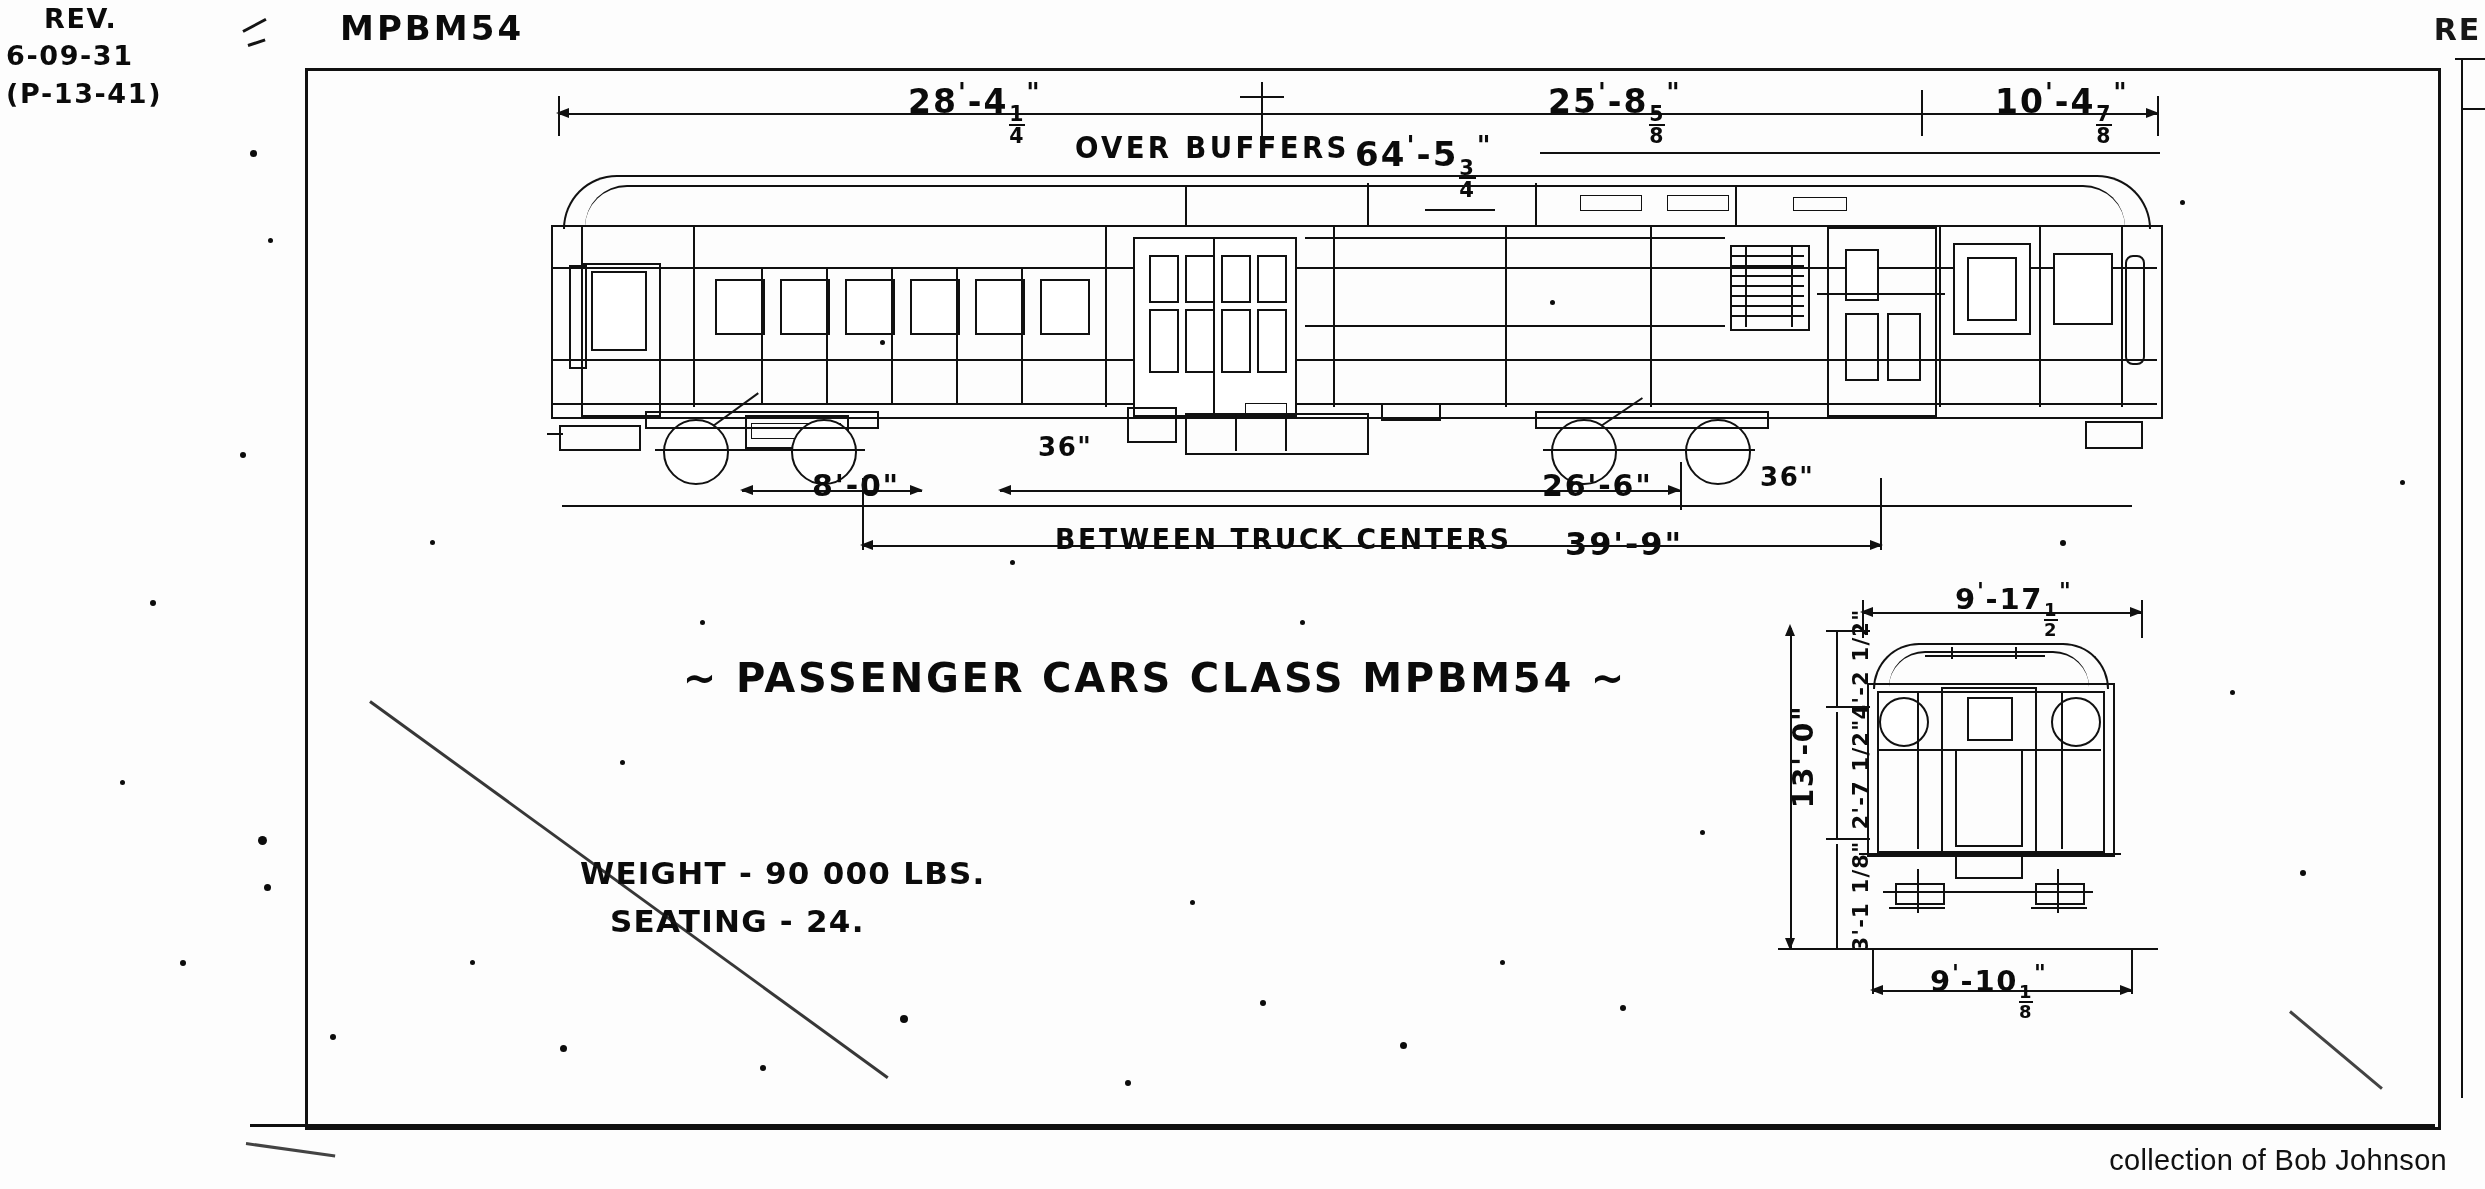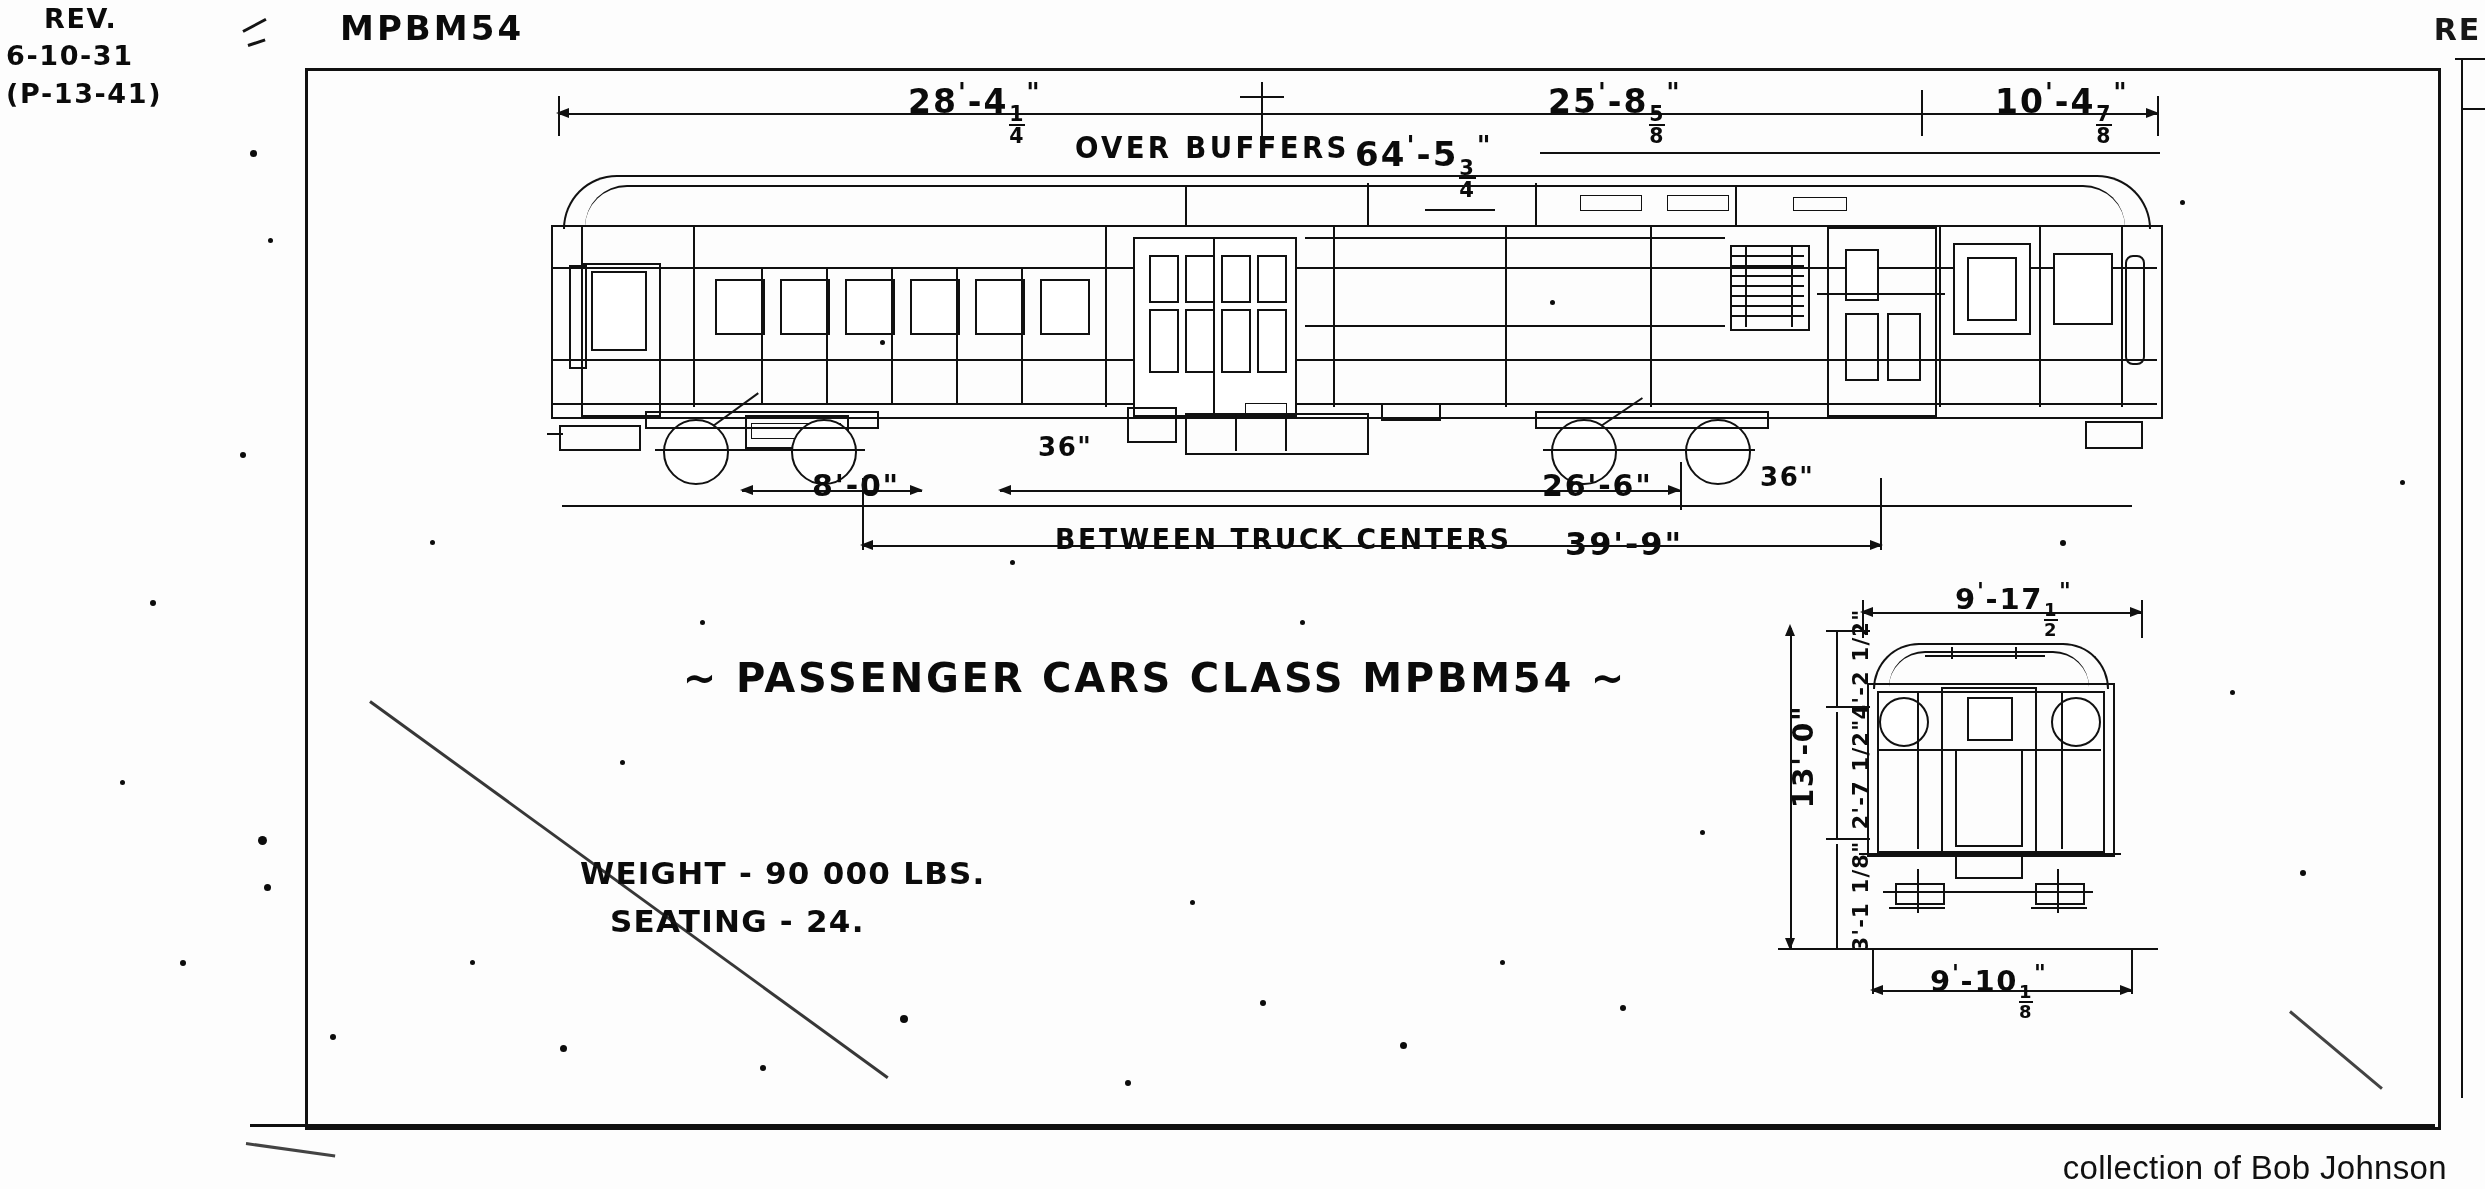--- a/index.html
+++ b/index.html
@@ -60,34 +60,34 @@
   #endview{position:absolute;left:1855px;top:625px;width:270px;height:300px;}
 
   
   #titleblock{position:absolute;left:595px;top:655px;width:1120px;text-align:center;}
   #title-main{font-size:40px;letter-spacing:.07em;}
   #specs{position:absolute;left:580px;top:855px;width:1080px;}
   #specs div{font-size:31px;margin-bottom:12px;letter-spacing:.04em;}
 
   .sp-c{}
 
-  #credit{position:absolute;right:38px;bottom:2px;font-size:33px;
+  #credit{position:absolute;right:38px;bottom:12px;font-size:29px;
      font-family:"Liberation Sans",sans-serif;color:#111;letter-spacing:.01em;}
 
   .corner-note{position:absolute;}
   .rev-note{font-size:27px;line-height:1.28;}
 </style>
 </head>
 <body>
 
 <div id="sheet">
 
   <div class="abs corner-note" style="left:6px;top:2px;">
     <div class="hand rev-note" style="margin-left:38px;">REV.</div>
-    <div class="hand rev-note" style="margin-top:2px;">6-10-31</div>
+    <div class="hand rev-note" style="margin-top:2px;">6-09-31</div>
     <div class="hand rev-note" style="margin-top:4px;">(P-13-41)</div>
   </div>
 
   <div class="scratch" style="left:243px;top:30px;width:26px;height:3px;transform:rotate(-28deg);"></div>
   <div class="scratch" style="left:248px;top:44px;width:18px;height:3px;transform:rotate(-18deg);"></div>
 
   <div class="abs hand" style="left:340px;top:8px;font-size:34px;letter-spacing:.09em;">MPBM54</div>
 
   <div class="abs hand" style="right:4px;top:12px;font-size:30px;opacity:.95;">RE</div>
   <div class="hline" style="right:0;top:58px;width:30px;"></div>

